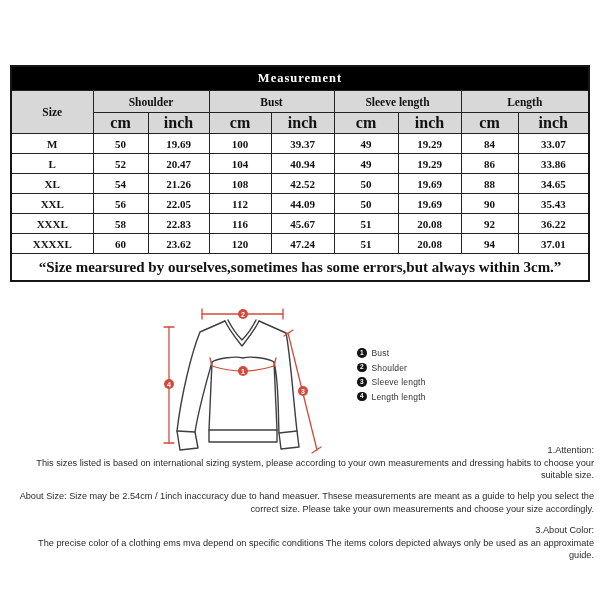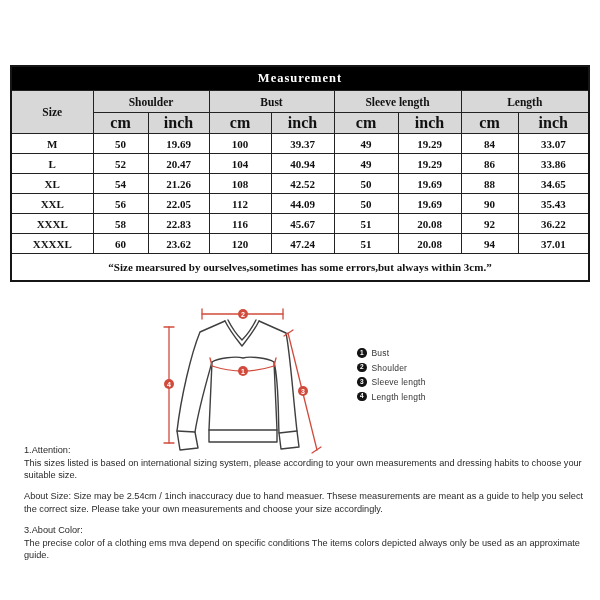--- a/index.html
+++ b/index.html
@@ -21,42 +21,42 @@
     padding:0;overflow:hidden;white-space:nowrap;
   }
   .banner{
     background:#000;color:#fff;height:23px;font-size:12.5px;
     letter-spacing:1px;border-color:#000;
   }
   .gh{background:#d8d8d8;font-size:11.5px;}
   .row-group th{height:21px;}
   .row-units th{height:20px;font-size:16px;}
   .size-table tbody td{height:19px;font-size:11px;background:#fff;}
-  .note-cell{height:26px;font-size:11px;background:#fff;}
+  .note-cell{height:26px;font-size:15px;background:#fff;}
 
   
   .sweater-wrap{position:absolute;left:133px;top:292px;width:240px;height:172px;}
   .legend{
     position:absolute;left:357px;top:348px;width:110px;
     display:flex;flex-direction:column;gap:4.5px;
   }
   .legend-item{display:flex;align-items:center;gap:5px;}
   .lnum{
     width:9.5px;height:9.5px;border-radius:50%;background:#141414;color:#fff;
     font-size:6.5px;font-weight:bold;display:inline-flex;align-items:center;
     justify-content:center;flex:0 0 auto;line-height:1;
   }
   .llabel{font-size:8.5px;color:#333;letter-spacing:0.2px;}
 
   
   .sections{
     position:absolute;left:8px;top:444px;width:586px;
     font-size:9.2px;line-height:1.32;color:#2a2a2a;
   }
-  .sections section{margin:0 0 9px 16px;}
+  .sections section{margin:0 0 9px 4px;text-align:right;}
   .sec-heading{margin-bottom:1px;}
 </style>
 </head>
 <body>
 
 <table class="size-table">
   <colgroup>
     <col style="width:82px">
       <col style="width:55px">
       <col style="width:61px">

